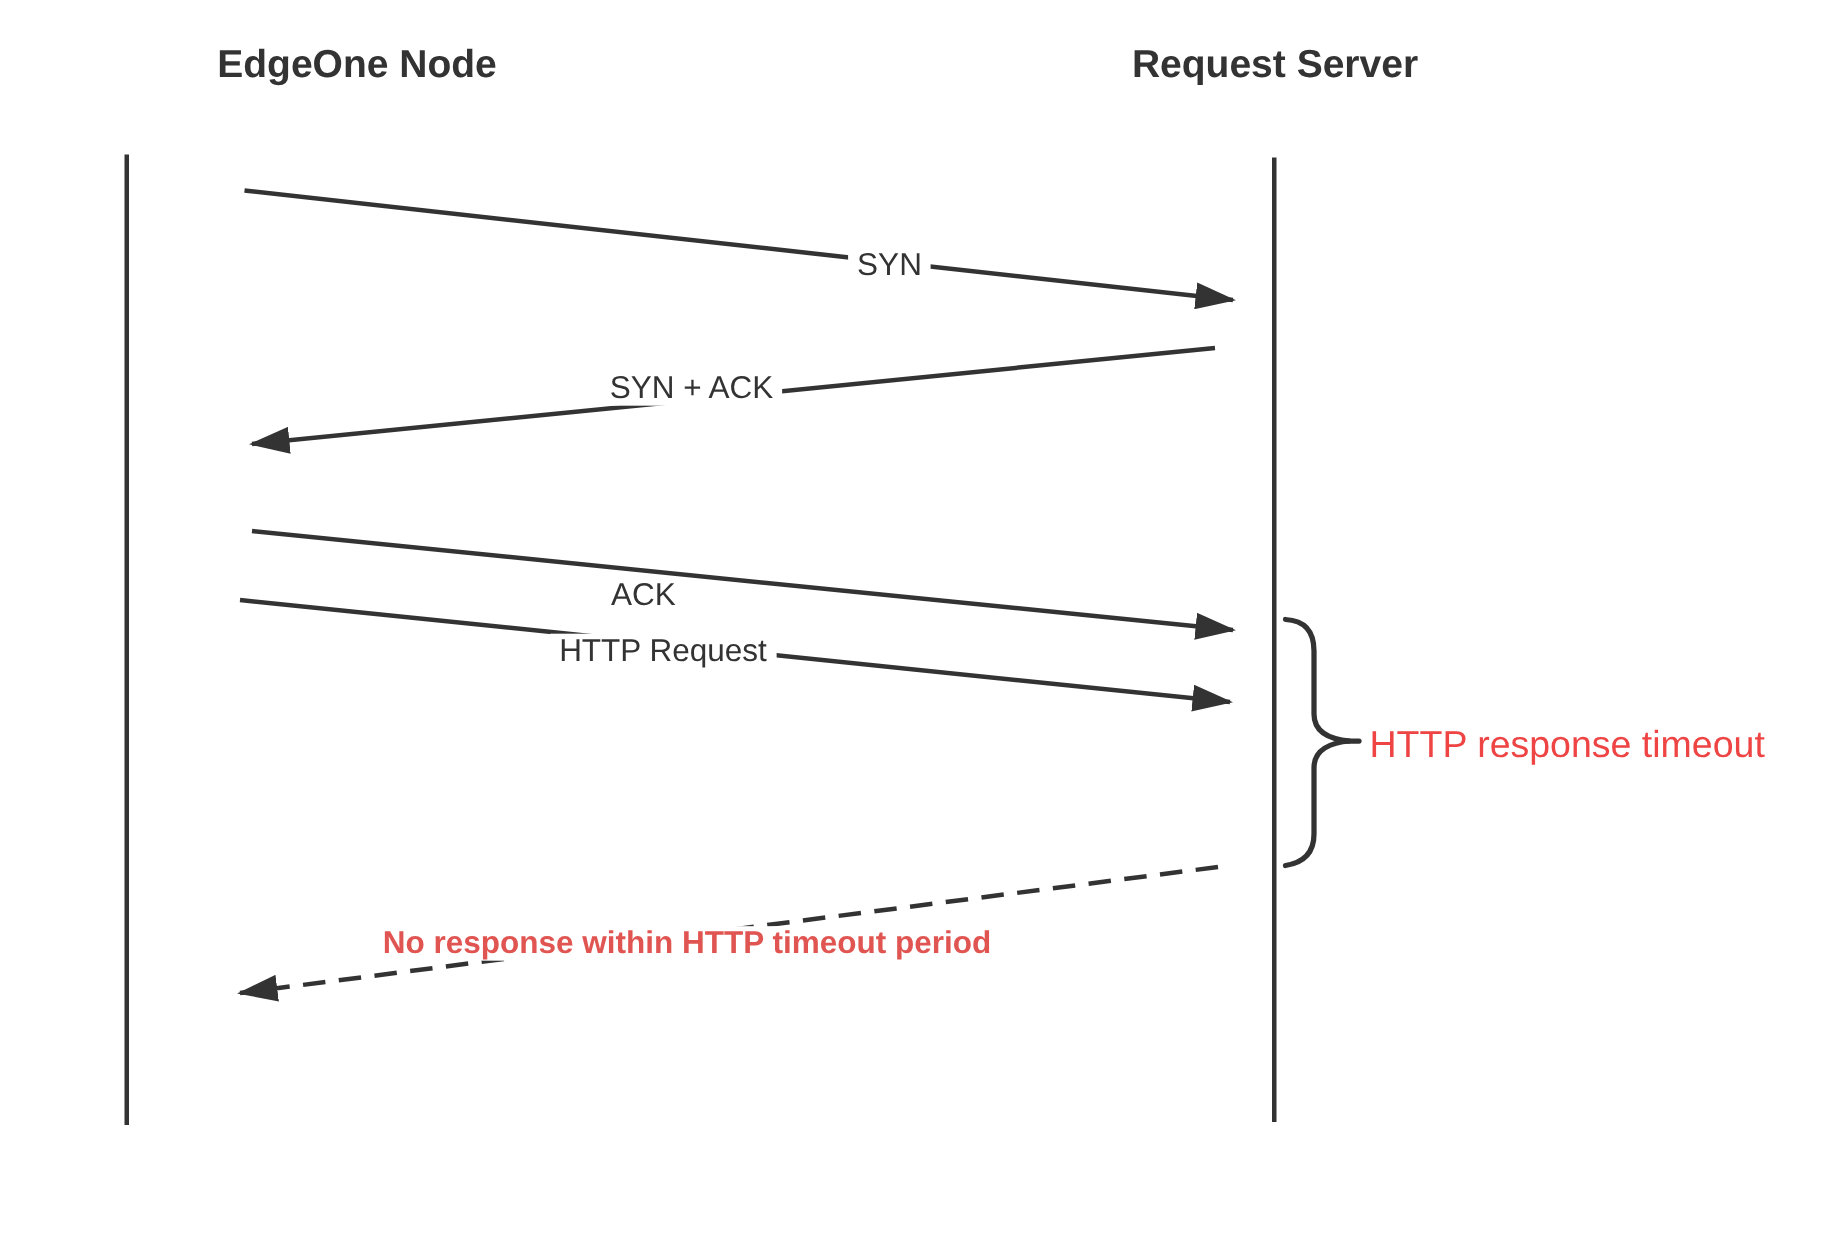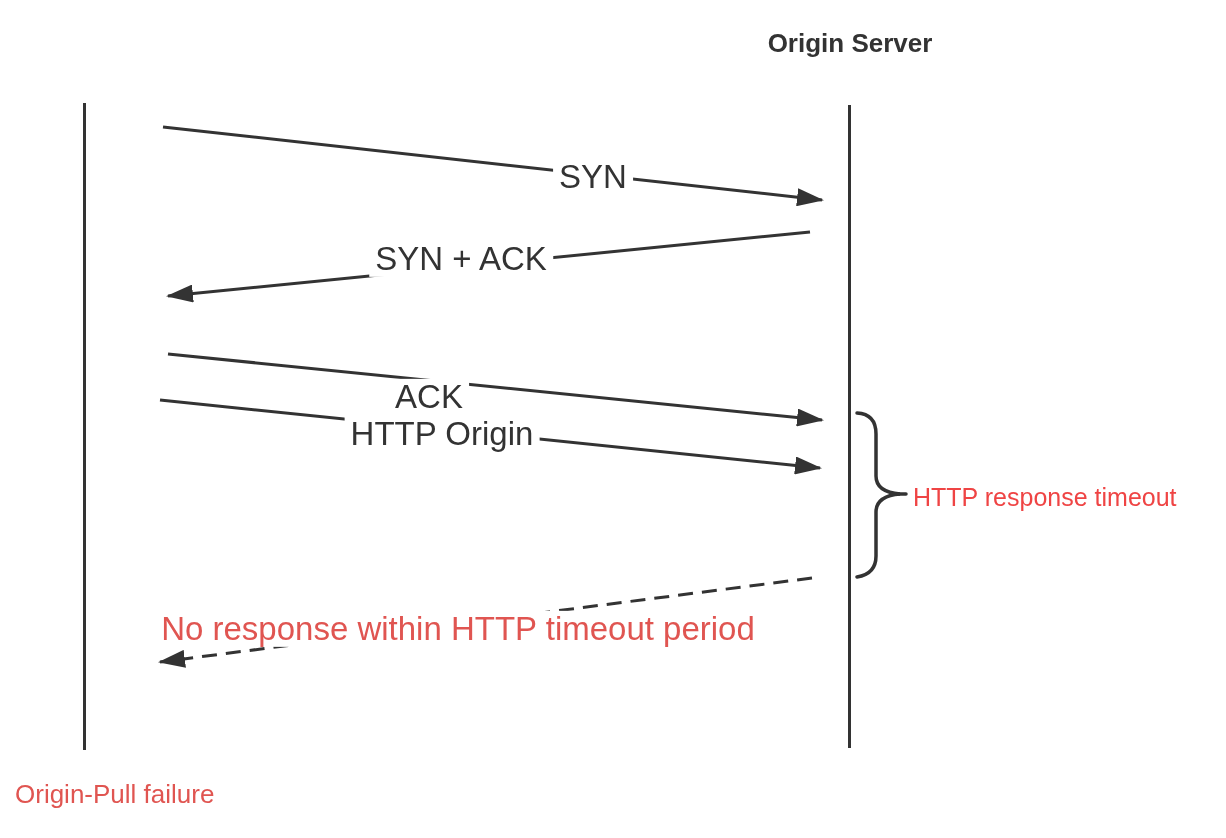--- a/index.html
+++ b/index.html
@@ -26,21 +26,21 @@
     position: absolute;
     transform: translate(-50%, -50%);
     font-size: 26px;
     font-weight: 600;
     color: #333333;
     white-space: nowrap;
   }
   .msg-label {
     position: absolute;
     transform: translate(-50%, -50%);
-    font-size: 33px;
+    font-size: 21px;
     font-weight: 400;
     color: #333333;
     background: #ffffff;
     padding: 0 6px;
     white-space: nowrap;
     line-height: 1.1;
   }
   .msg-label.red {
     color: #e05551;
   }
@@ -77,25 +77,25 @@
     <line x1="810" y1="232" x2="168" y2="296" stroke="#333333" stroke-width="3" marker-end="url(#arrow)"></line>
     <line x1="168" y1="354" x2="822" y2="420" stroke="#333333" stroke-width="3" marker-end="url(#arrow)"></line>
     <line x1="160" y1="400" x2="820" y2="468" stroke="#333333" stroke-width="3" marker-end="url(#arrow)"></line>
     <line x1="812" y1="578" x2="160" y2="662" stroke="#333333" stroke-width="3" stroke-dasharray="15 9" marker-end="url(#arrow)"></line>
 
     <path d="M857,413 Q876,414 876,434 L876,476 Q876,492 900,494
              Q876,496 876,512 L876,556 Q876,574 857,577" fill="none" stroke="#333333" stroke-width="3.5" stroke-linecap="round"></path>
     <line x1="898" y1="494" x2="906" y2="494" stroke="#333333" stroke-width="3.5" stroke-linecap="round"></line>
   </svg>
 
-  <div class="actor-title" style="left:850px; top:43px;">Origin Server</div>
+  <div class="actor-title" style="left:238px; top:43px;">EdgeOne Node</div>
+  <div class="actor-title" style="left:850px; top:43px;">Request Server</div>
 
   <div class="msg-label" style="left:593px; top:177px;">SYN</div>
   <div class="msg-label" style="left:461px; top:259px;">SYN + ACK</div>
   <div class="msg-label" style="left:429px; top:397px;">ACK</div>
-  <div class="msg-label" style="left:442px; top:434px;">HTTP Origin</div>
-  <div class="msg-label red" style="left:458px; top:629px;">No response within HTTP timeout period</div>
+  <div class="msg-label" style="left:442px; top:434px;">HTTP Request</div>
+  <div class="msg-label red" style="left:458px; top:629px;font-weight:bold;">No response within HTTP timeout period</div>
 
   <div class="brace-label" style="left:913px; top:497px;">HTTP response timeout</div>
 
-  <div class="footer-label" style="left:15px; top:779px;">Origin-Pull failure</div>
 
 </div>
 
 </body></html>

